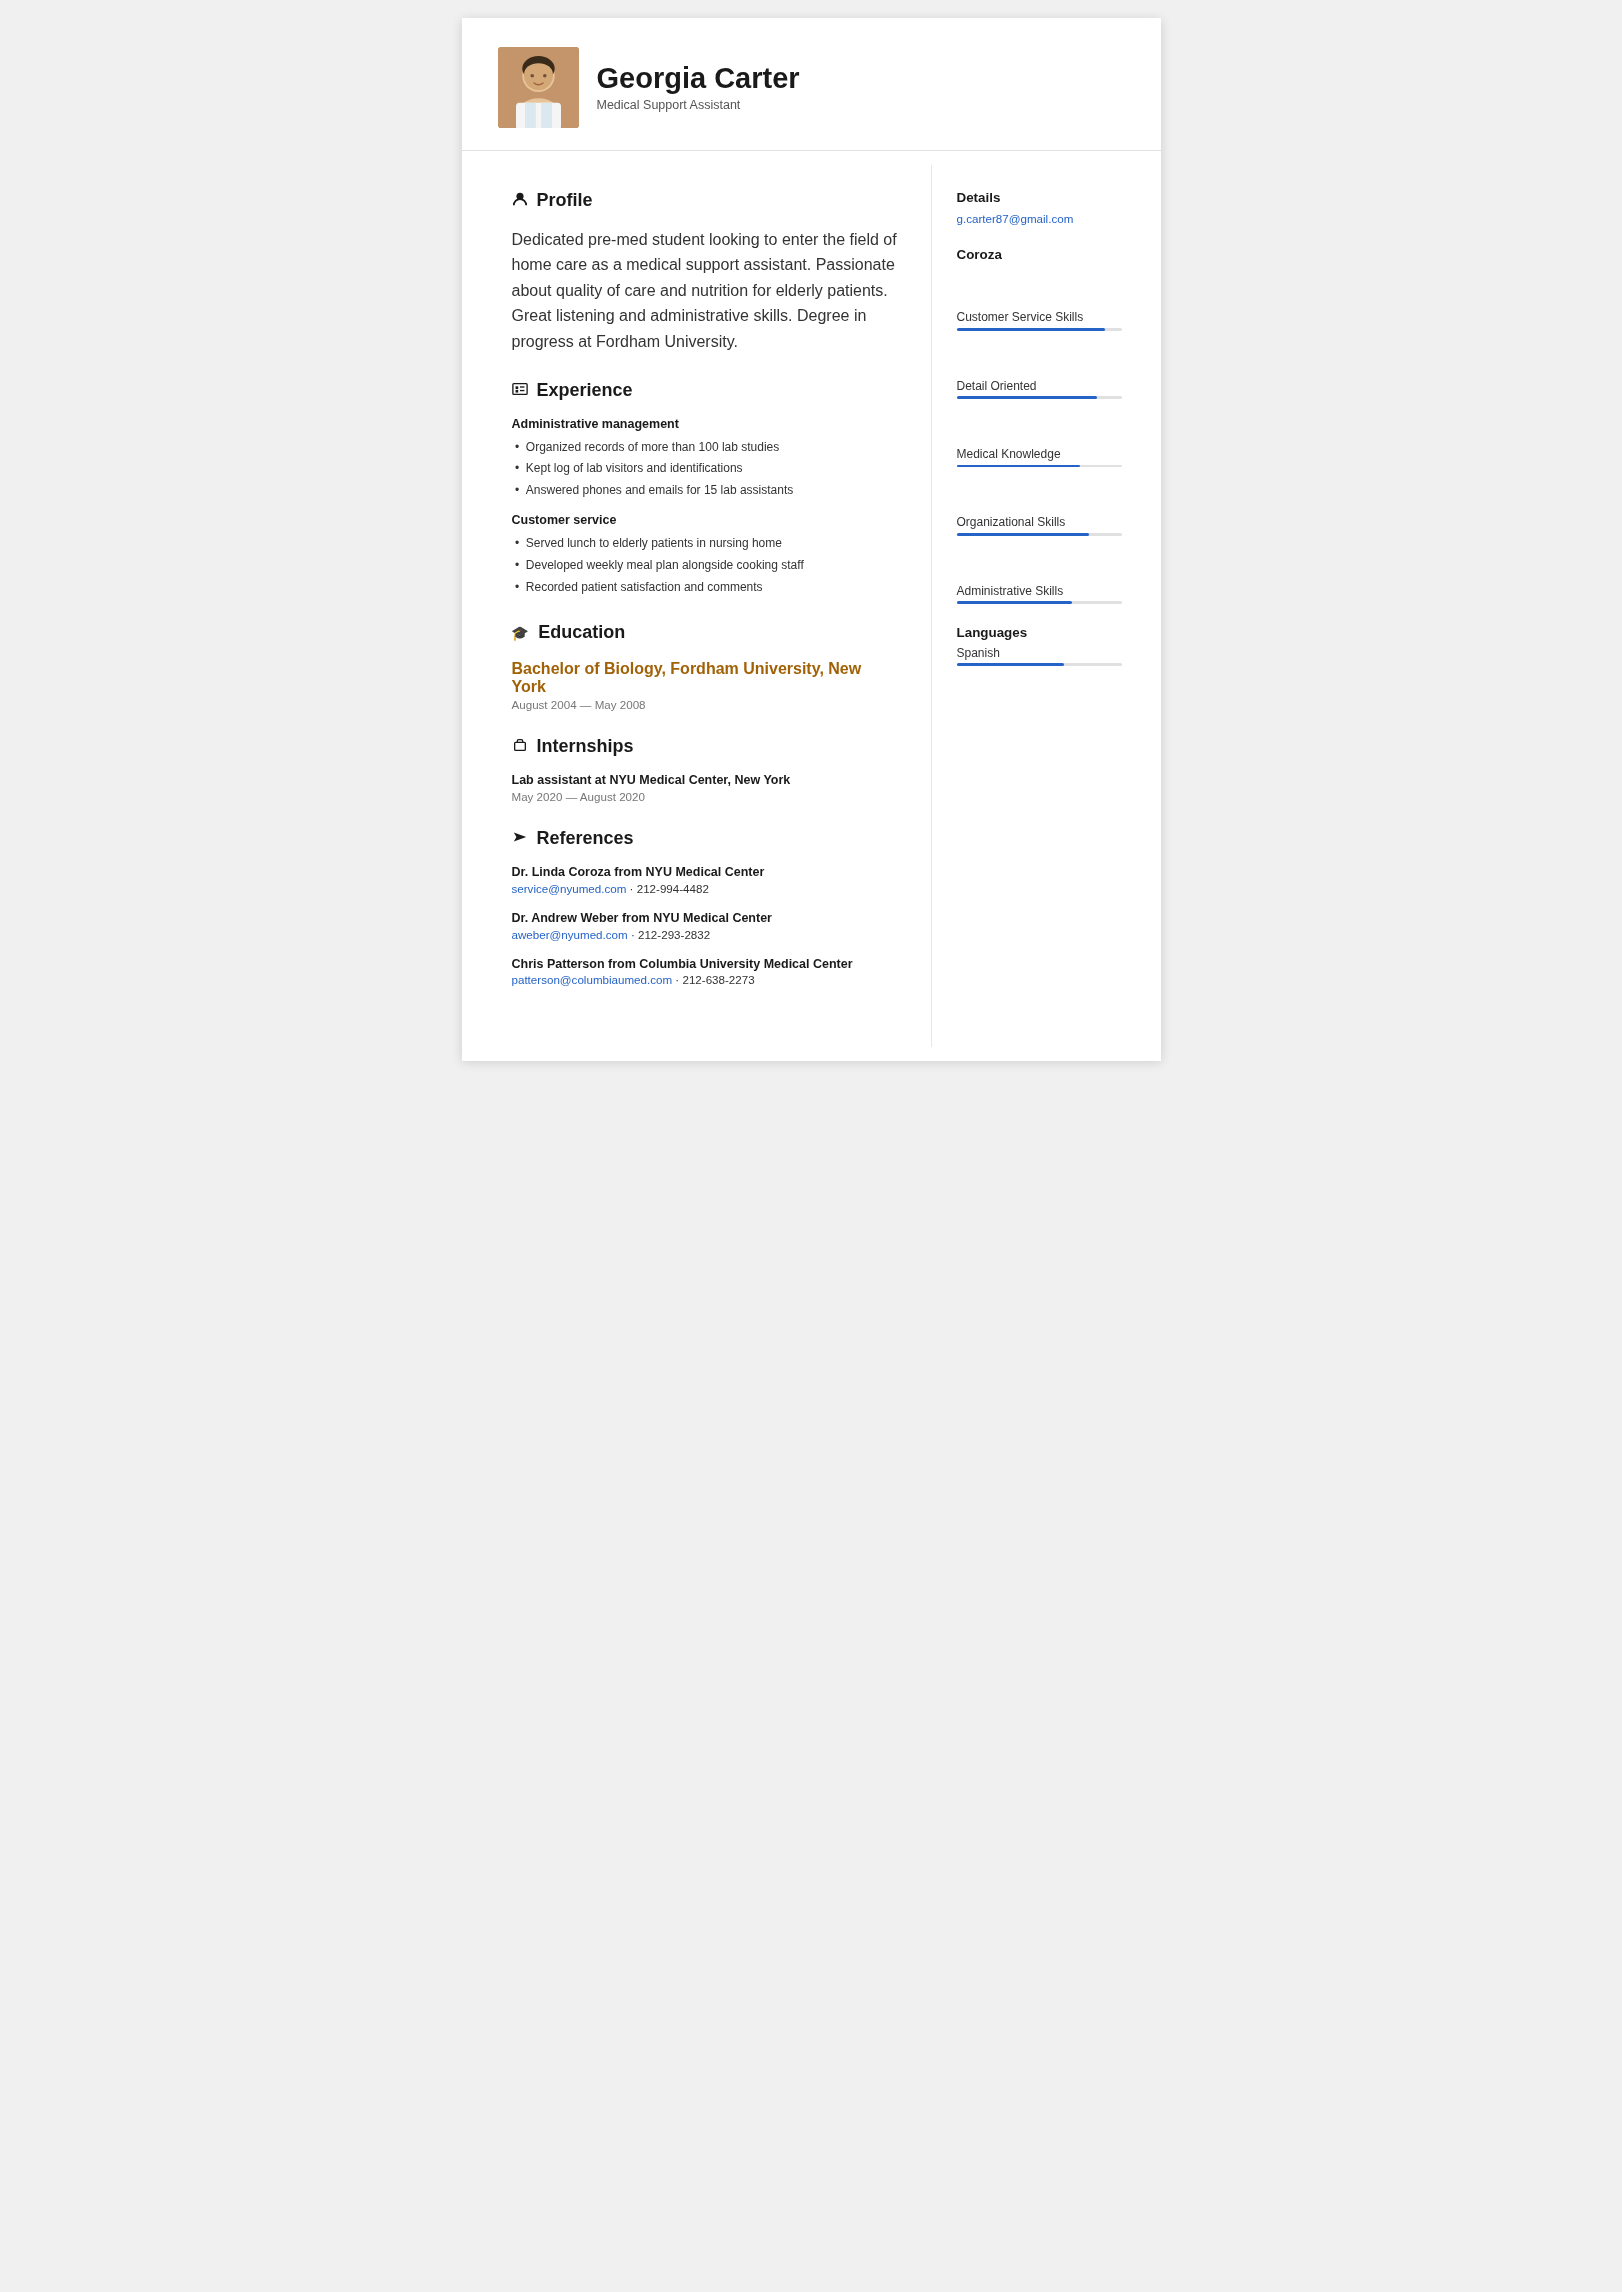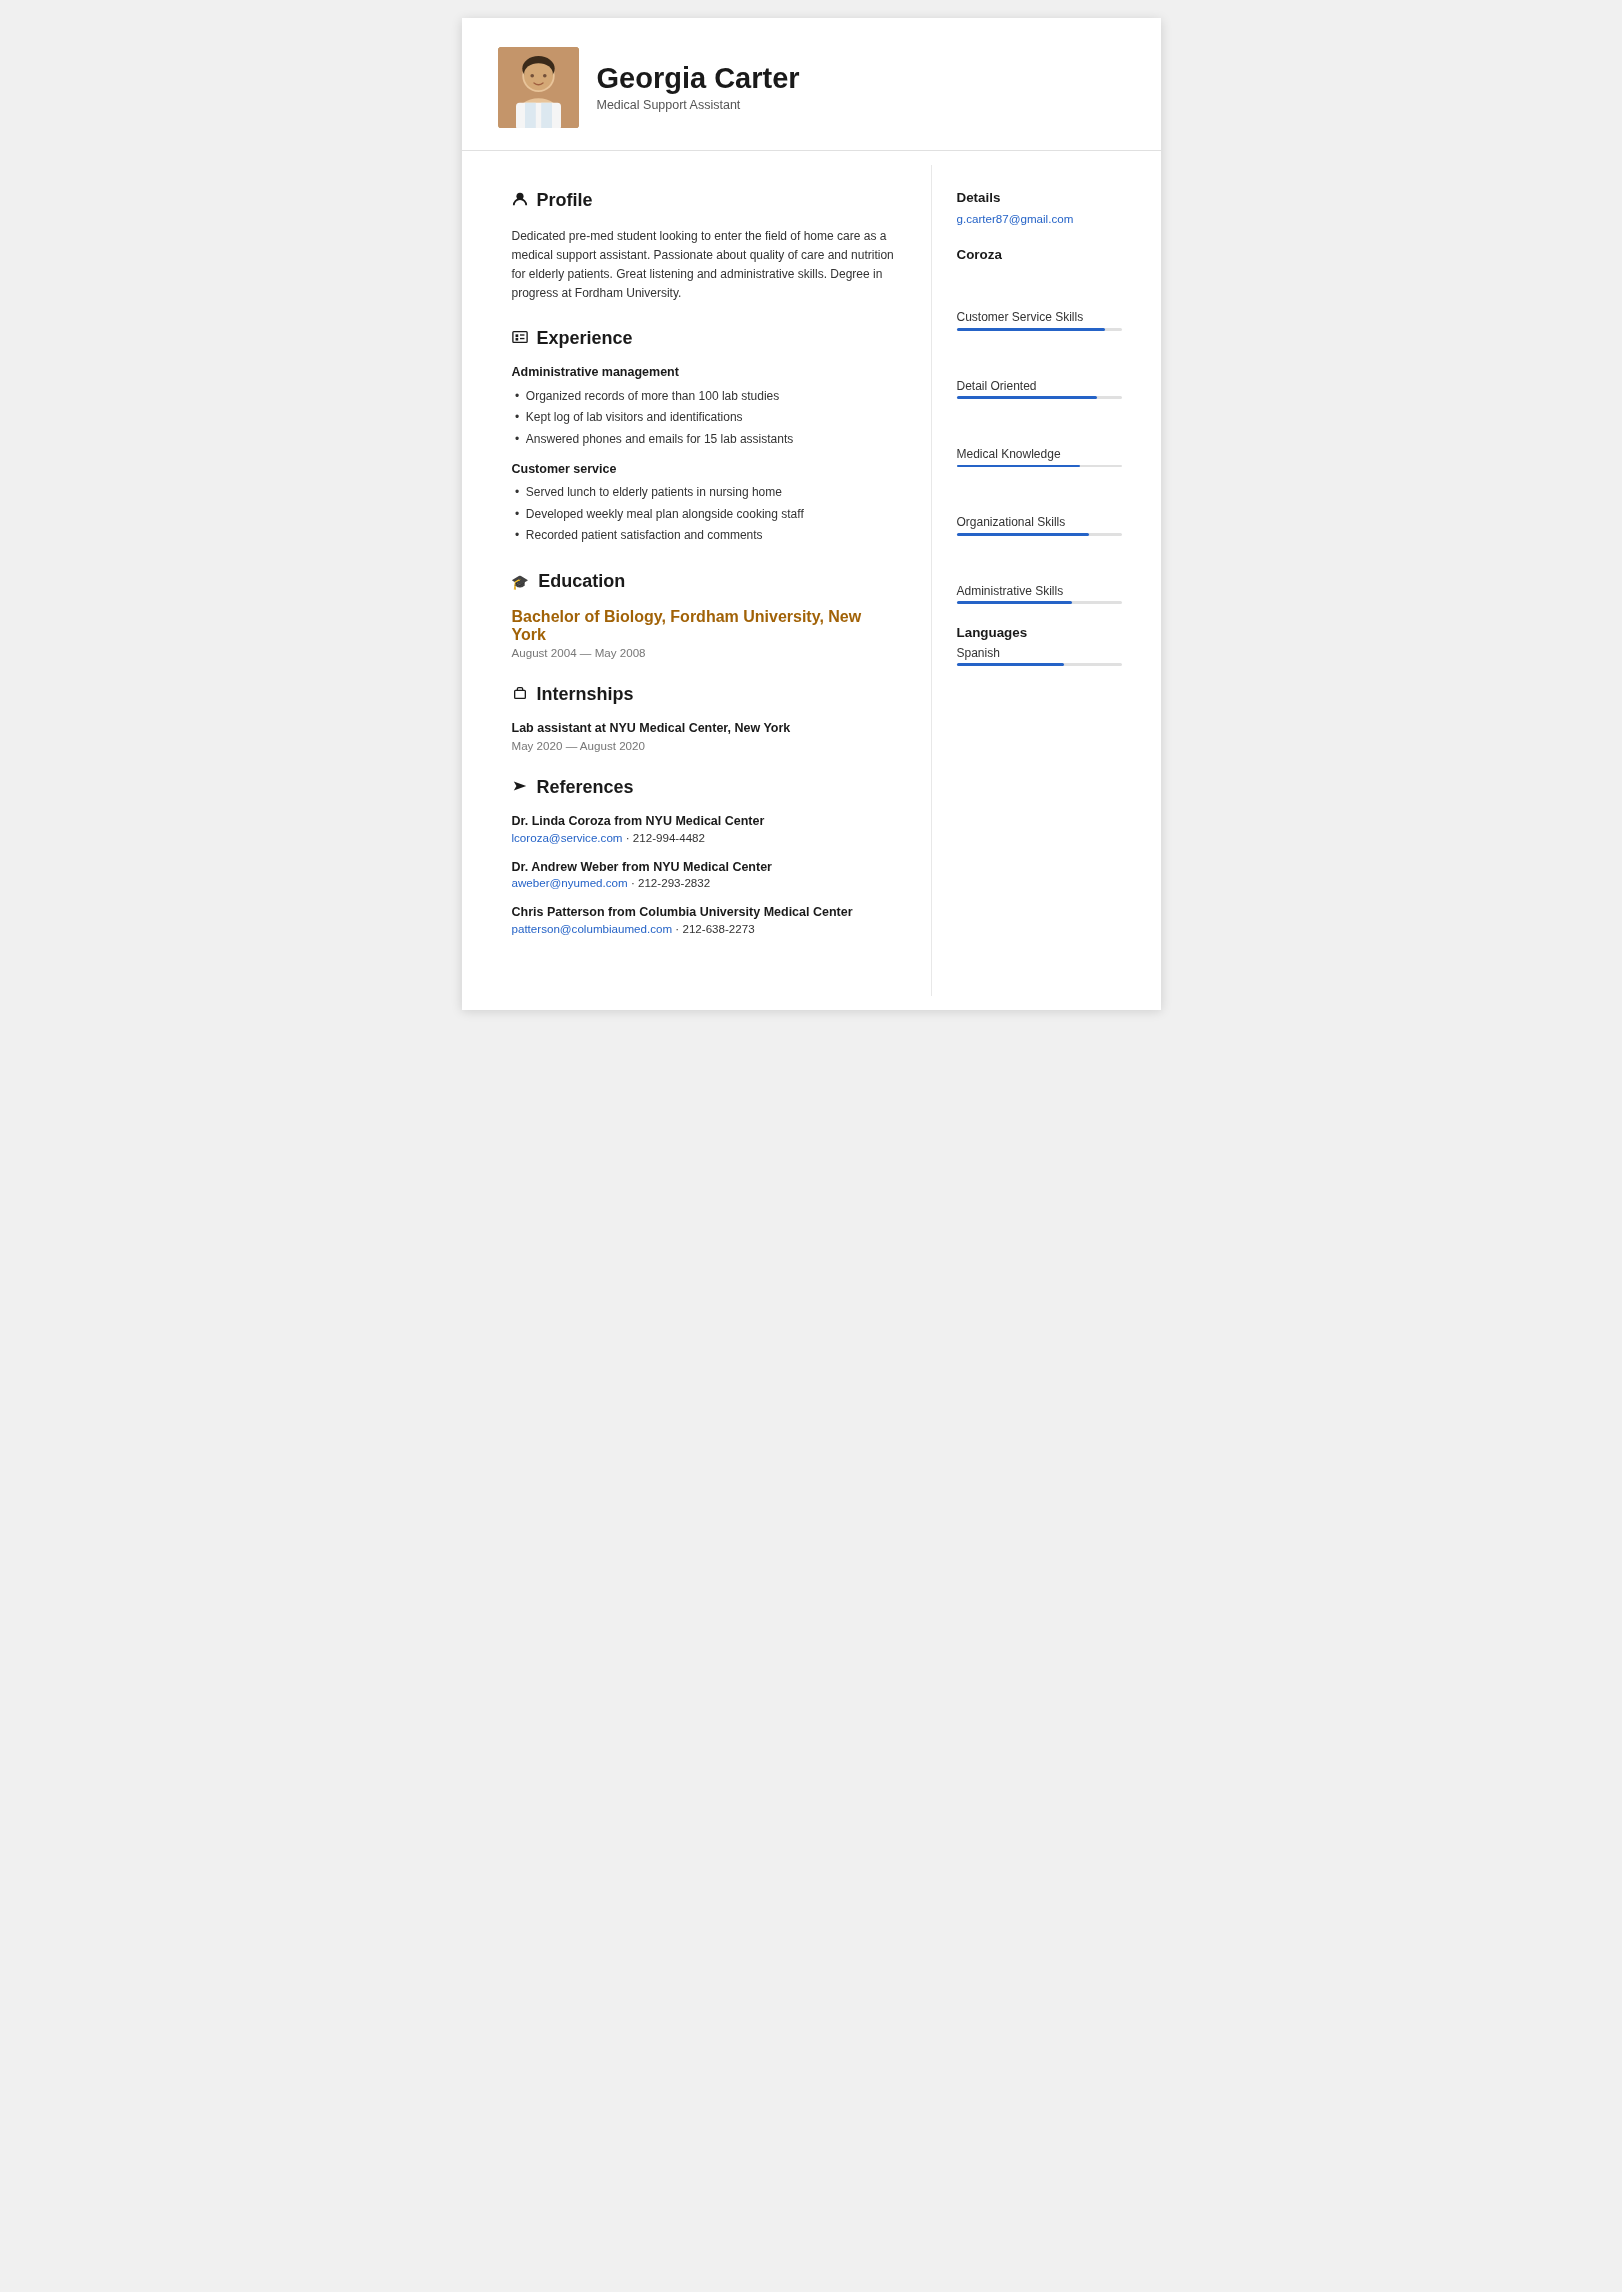--- a/index.html
+++ b/index.html
@@ -87,21 +87,21 @@
       padding-bottom: 5.4px;
     }
     .section-icon {
       margin-right: 9px;
       font-size: 14.3px;
       color: #1a1a1a;
     }
 
     
     .profile-text {
-      font-size: 12px;
+      font-size: 16px;
       color: #333;
       line-height: 1.6;
     }
 
     
     .job-title {
       font-size: 12.5px;
       font-weight: bold;
       color: #1a1a1a;
       margin-bottom: 5.4px;
@@ -326,21 +326,21 @@
           <span class="section-icon">
             <svg width="16" height="16" viewBox="0 0 18 18" fill="none" xmlns="http://www.w3.org/2000/svg">
               <polygon points="2,4 16,9 2,14 5,9" fill="#1a1a1a"></polygon>
             </svg>
           </span>
           <span>References</span>
         </div>
         <div id="references-list">
             <div class="ref-block">
               <div class="ref-name">Dr. Linda Coroza from NYU Medical Center</div>
-              <div class="ref-contact"><a class="ref-email" href="#">lcoroza@service.com</a> · 212-994-4482</div>
+              <div class="ref-contact"><a class="ref-email" href="#">service@nyumed.com</a> · 212-994-4482</div>
             </div>
             <div class="ref-block">
               <div class="ref-name">Dr. Andrew Weber from NYU Medical Center</div>
               <div class="ref-contact"><a class="ref-email" href="#">aweber@nyumed.com</a> · 212-293-2832</div>
             </div>
             <div class="ref-block">
               <div class="ref-name">Chris Patterson from Columbia University Medical Center</div>
               <div class="ref-contact"><a class="ref-email" href="#">patterson@columbiaumed.com</a> · 212-638-2273</div>
             </div>
           </div>

